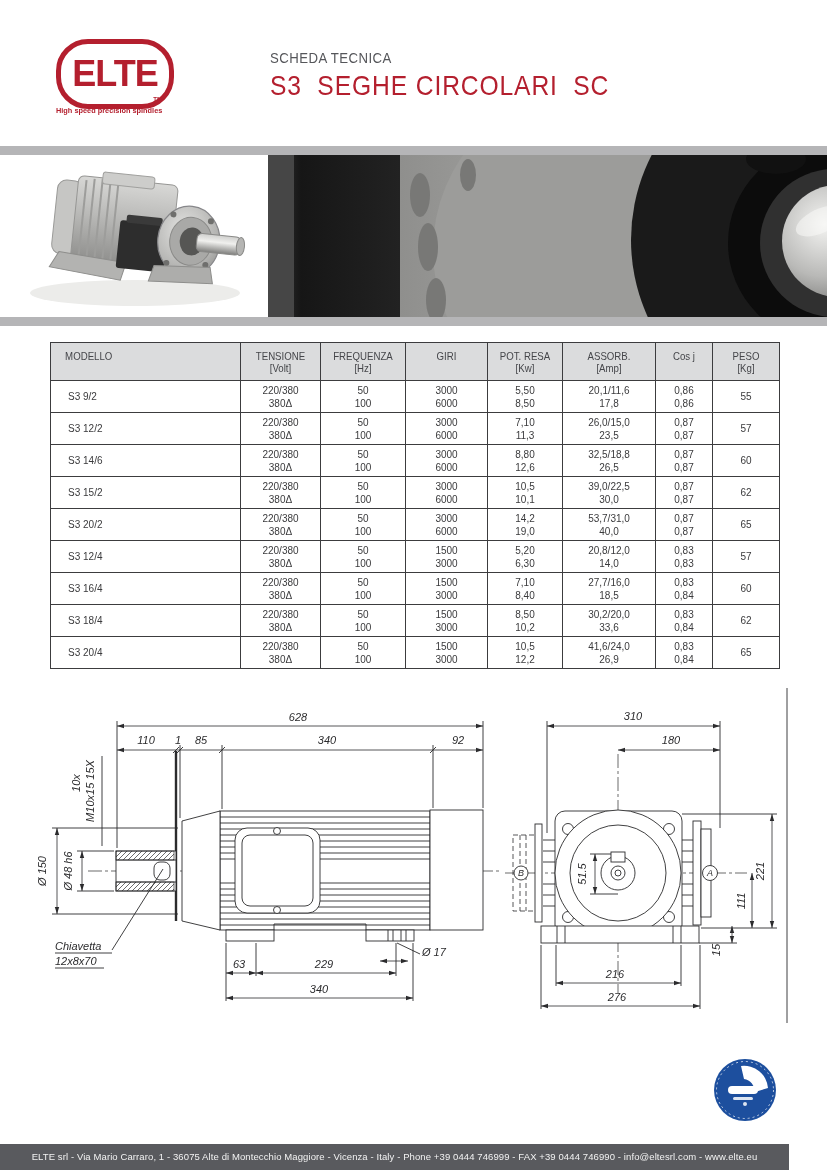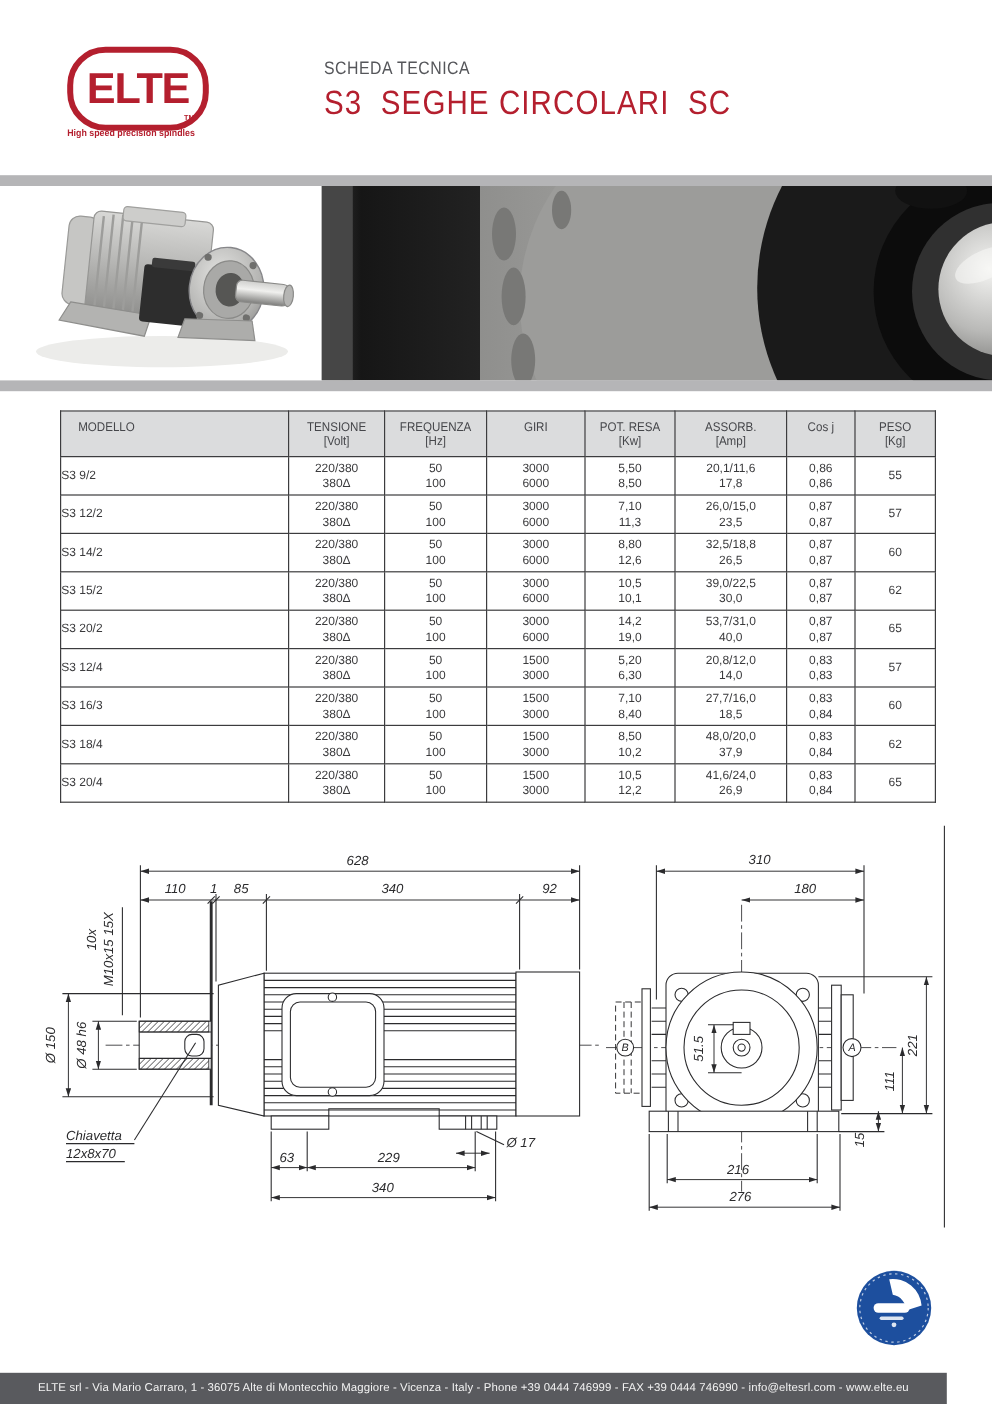--- a/index.html
+++ b/index.html
@@ -28,21 +28,21 @@
 
   
   table.spec { position:absolute; left:50px; top:342px; width:729px; border-collapse:collapse; table-layout:fixed; }
   table.spec th, table.spec td { border:1px solid #3c3c3e; }
   table.spec th { background:#dbdcdd; color:#45464a; font-weight:normal; font-size:10.5px;
     height:38px; vertical-align:middle; padding:2px 4px; }
   table.spec th .h1 { transform:scaleX(.92); }
   table.spec th .h2 { transform:scaleX(.92); }
   table.spec th:first-child { text-align:left; padding-left:7px;margin-top:40px; }
   table.spec td { color:#3a3a3c; font-size:10px; height:32px; text-align:center; vertical-align:middle; line-height:1.3; padding:1px 2px; }
-  table.spec td.left { text-align:left; padding-left:0; }
+  table.spec td.left { text-align:left; padding-left:17px; }
 
   
   .drawing { position:absolute; }
   .draw-side { left:30px; top:688px;text-align:right; }
   .draw-front { left:505px; top:688px; }
   svg .ln { stroke:#2b2b2d; stroke-width:.9; fill:none; }
   svg .thick { stroke:#2b2b2d; stroke-width:2.4; fill:none; }
   svg .wh { fill:#ffffff; stroke:#2b2b2d; stroke-width:.9; }
   svg .cl { stroke:#2b2b2d; stroke-width:.7; fill:none; stroke-dasharray:14 3 3 3; }
   svg .ph { stroke:#2b2b2d; stroke-width:.8; fill:none; stroke-dasharray:5 3; }
@@ -266,21 +266,21 @@
           <td>
             <div>0,87</div>
             <div>0,87</div>
           </td>
           <td>
             <div>57</div>
           </td>
         </tr>
         <tr>
           <td class="left">
-            <div>S3 14/2</div>
+            <div>S3 14/6</div>
           </td>
           <td>
             <div>220/380</div>
             <div>380Δ</div>
           </td>
           <td>
             <div>50</div>
             <div>100</div>
           </td>
           <td>
@@ -394,21 +394,21 @@
           <td>
             <div>0,83</div>
             <div>0,83</div>
           </td>
           <td>
             <div>57</div>
           </td>
         </tr>
         <tr>
           <td class="left">
-            <div>S3 16/3</div>
+            <div>S3 16/4</div>
           </td>
           <td>
             <div>220/380</div>
             <div>380Δ</div>
           </td>
           <td>
             <div>50</div>
             <div>100</div>
           </td>
           <td>
@@ -445,22 +445,22 @@
           </td>
           <td>
             <div>1500</div>
             <div>3000</div>
           </td>
           <td>
             <div>8,50</div>
             <div>10,2</div>
           </td>
           <td>
-            <div>48,0/20,0</div>
-            <div>37,9</div>
+            <div>30,2/20,0</div>
+            <div>33,6</div>
           </td>
           <td>
             <div>0,83</div>
             <div>0,84</div>
           </td>
           <td>
             <div>62</div>
           </td>
         </tr>
         <tr>

